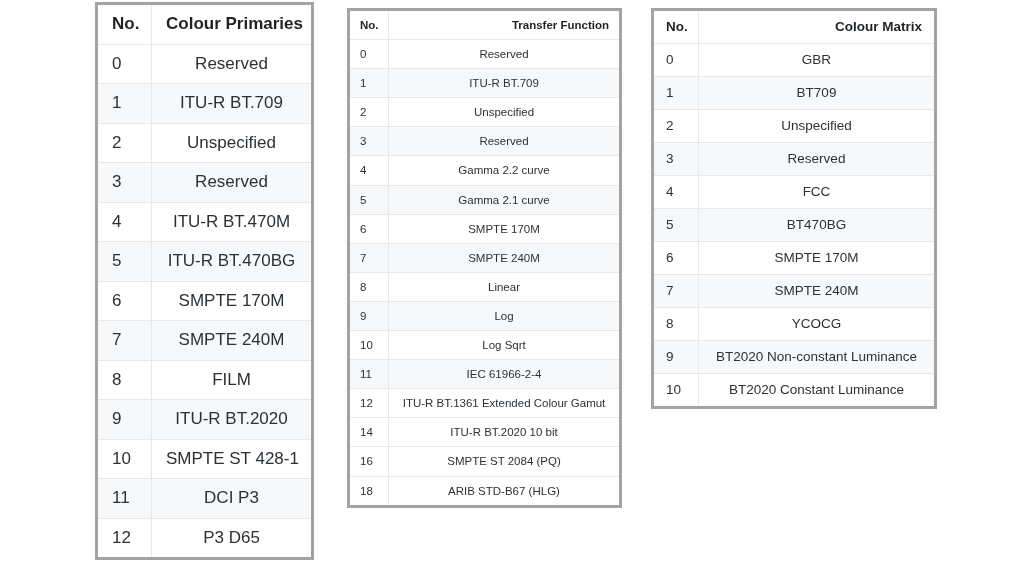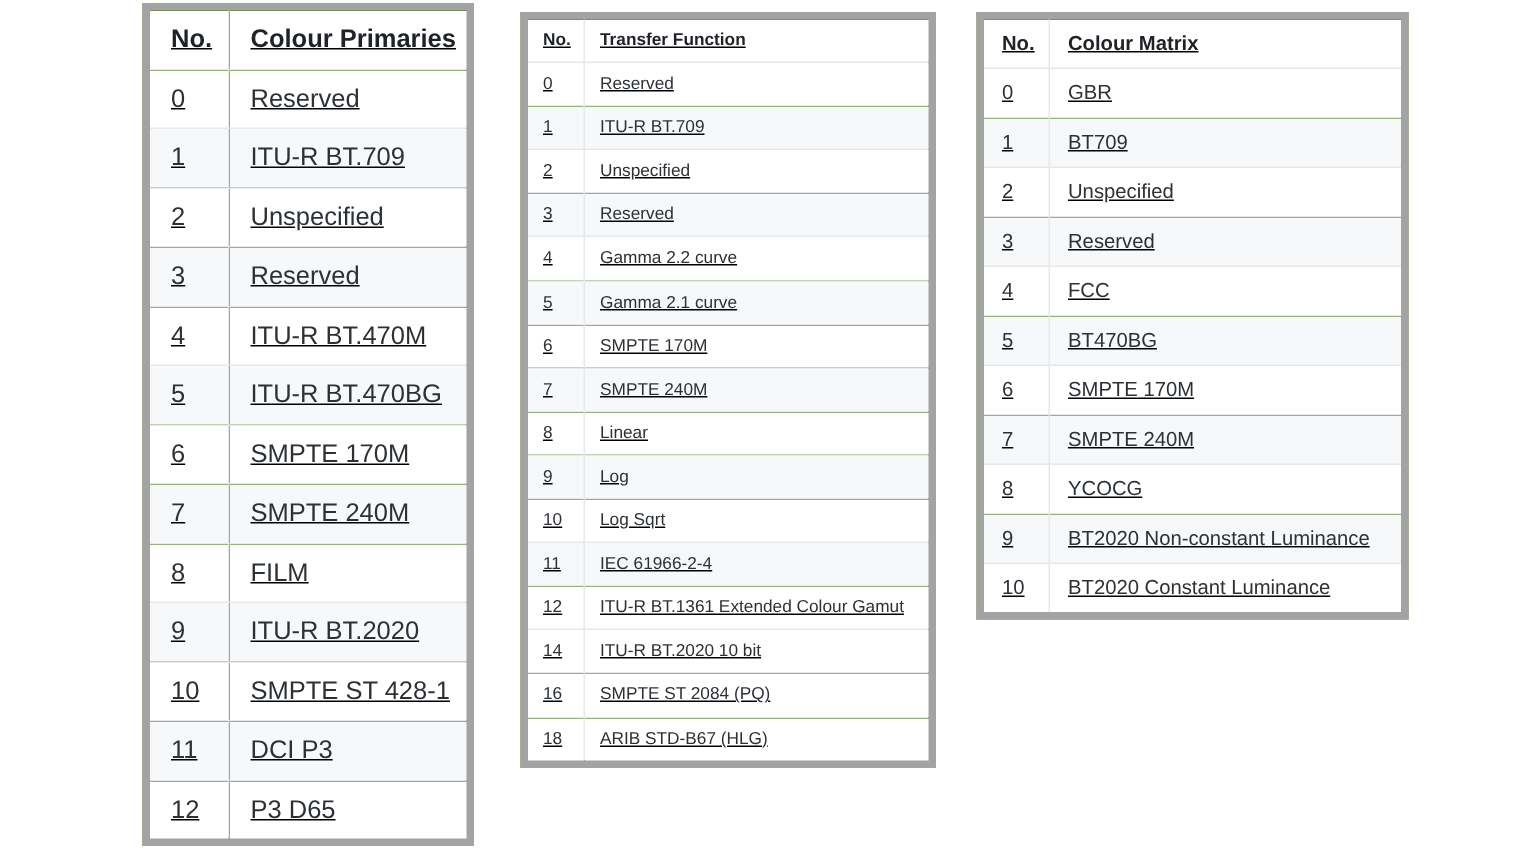--- a/index.html
+++ b/index.html
@@ -14,42 +14,41 @@
   }
   #page {
     position: relative;
     width: 1024px;
     height: 576px;
     background: #ffffff;
   }
   .tbl {
     position: absolute;
     border-collapse: collapse;
-    background: #4d7c0f;
-    border: 5px solid #a3a3a3;
+    background: #a3a3a3;
+    border: 3px solid #a3a3a3;
     table-layout: fixed;
-    text-decoration: underline;
   }
   .tbl td, .tbl th {
     border: 1px solid #e6e8ea;
     white-space: nowrap;
     overflow: hidden;
   }
   .tbl th {
     font-weight: bold;
     color: #1f2328;
     background: #ffffff;
   }
   .tbl td { color: #2c3136; font-weight: normal; }
   .tbl tbody tr.stripe td { background: #f6f8f9; }
   .tbl tbody tr.plain  td { background: #ffffff; }
   .c-no    { text-align: left; }
-  .c-val   { text-align: left; }
+  .c-val   { text-align: center; }
   .h-no    { text-align: left; }
-  .h-val   { text-align: left; }
+  .h-val   { text-align: right; }
 
   
   #table-colour-primaries {
     left: 95px; top: 2px;
     width: 216px;
   }
   #table-colour-primaries th, #table-colour-primaries td {
     height: 38.5px;
     font-size: 17px;
     padding: 0 14px;

